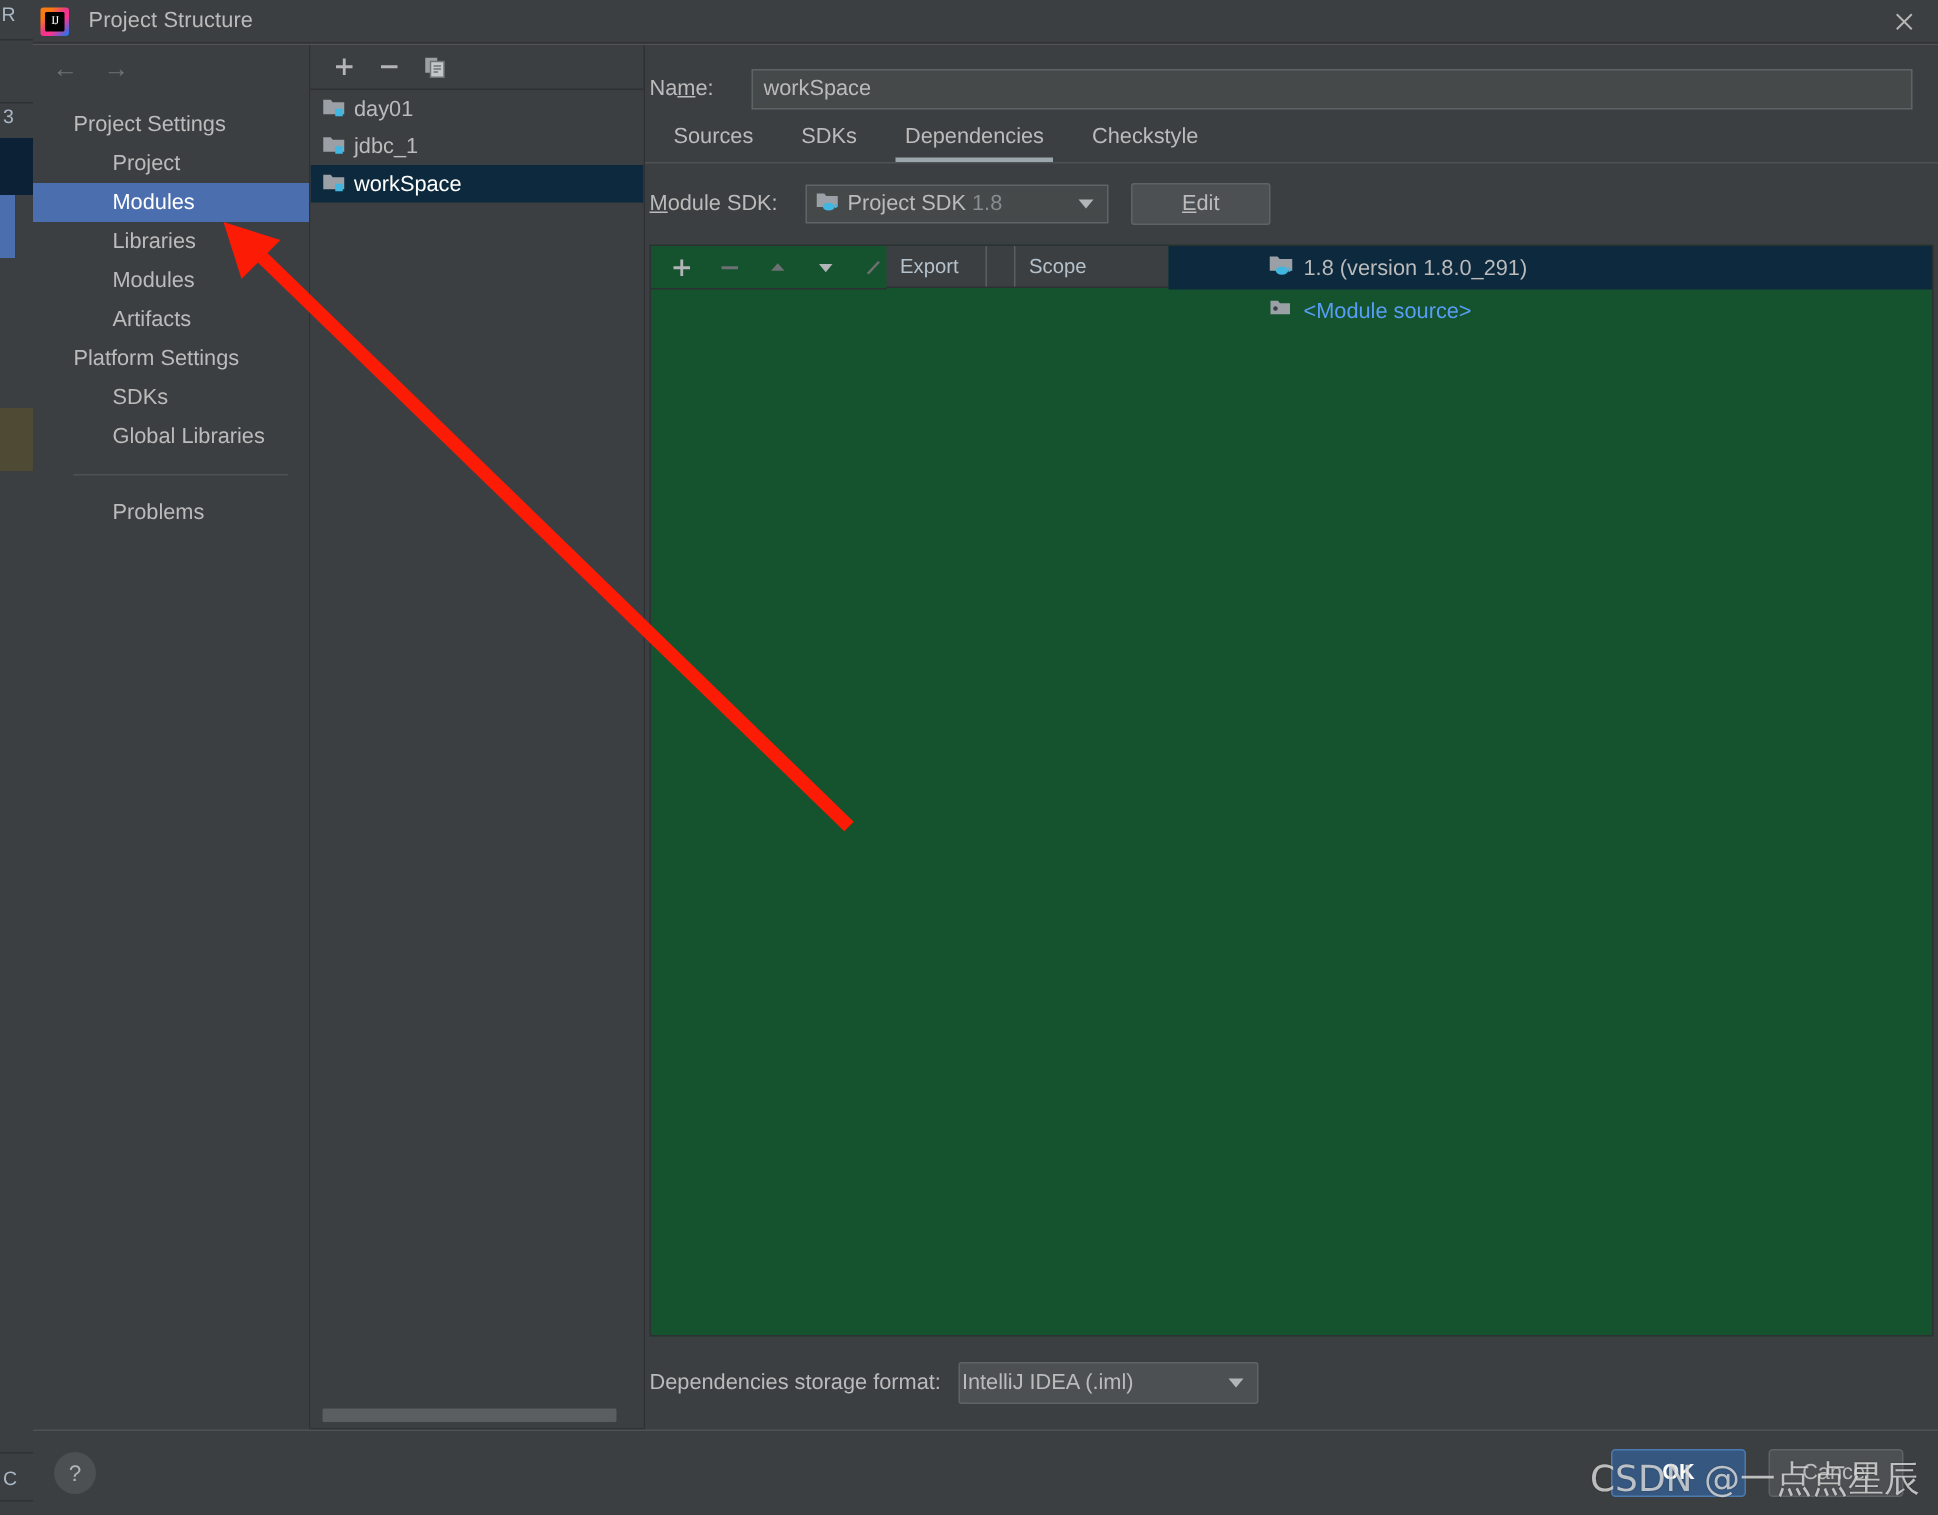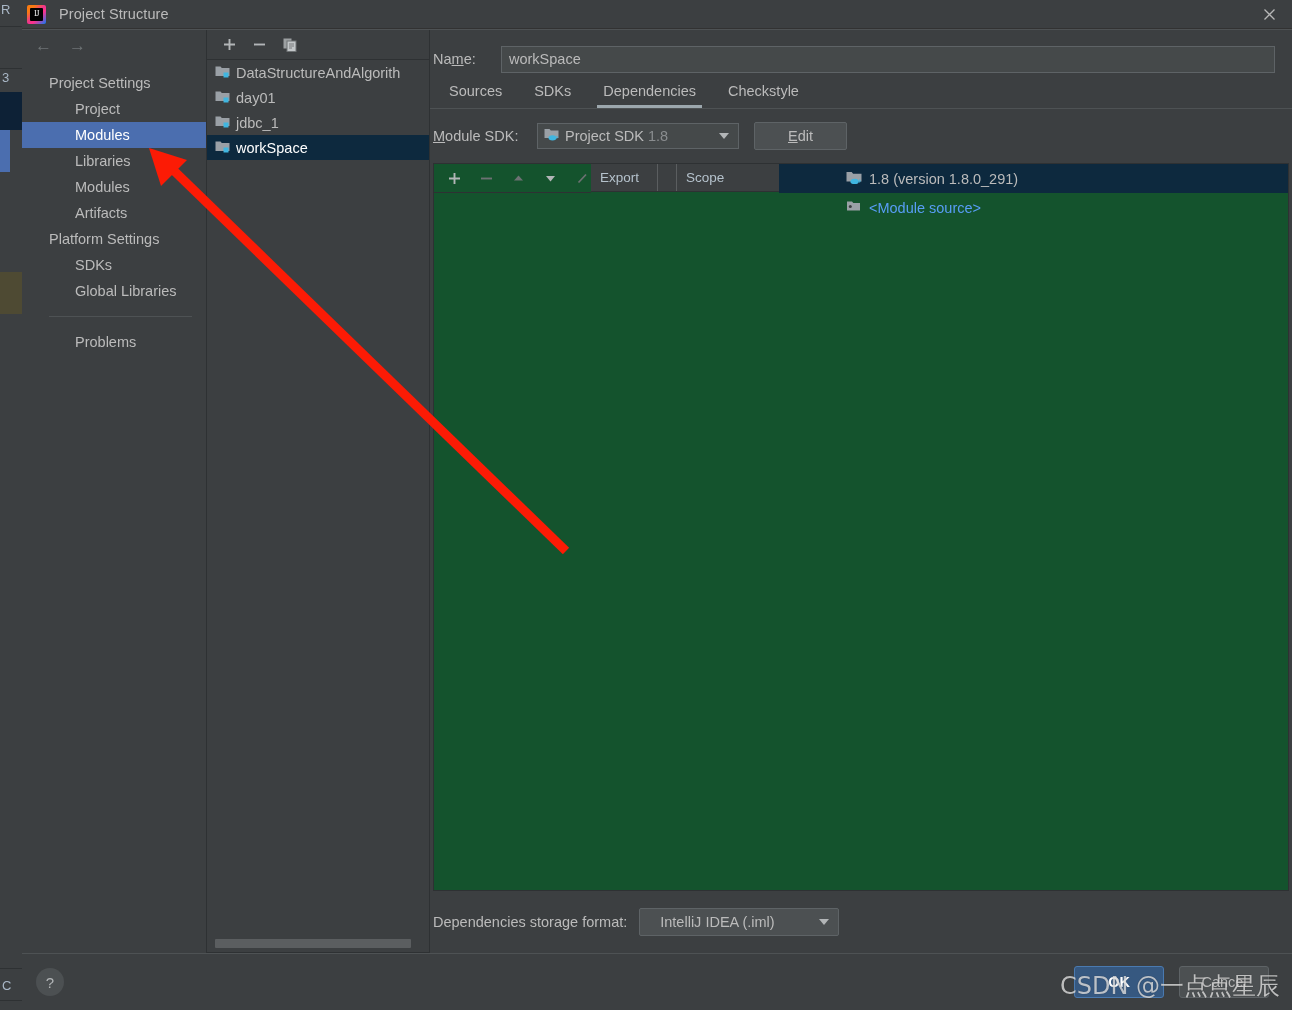--- a/index.html
+++ b/index.html
@@ -329,21 +329,21 @@
     padding-left: 3px;
   }
   #storage-label { font-size: 14.5px; color: #bbbbbb; }
   #storage-combo {
     margin-left: 12px;
     width: 200px; height: 28px;
     background: #4c5052;
     border: 1px solid #5e6366;
     border-radius: 2px;
     display: flex; align-items: center;
-    padding: 0 3px 0 20px;
+    padding: 0 3px 0 1px;
     cursor: pointer;
     font-size: 14.5px; color: #bbbbbb;
   }
 
   
   #footer {
     height: 57px; min-height: 57px;
     border-top: 1px solid #4e5254;
     display: flex; align-items: center;
     padding: 0 23px 0 14px;
@@ -467,29 +467,20 @@
         <span class="tb-ico">
           <svg width="16" height="16" viewBox="0 0 16 16">
             <rect x="1.5" y="1.5" width="8" height="10" fill="#9ca0a2"></rect>
             <rect x="5" y="4" width="9" height="10.5" fill="#c3c7c9" stroke="#6f7375" stroke-width="1"></rect>
             <path d="M7 7h5 M7 9h5 M7 11h3" stroke="#6f7375" stroke-width="0.9"></path>
           </svg>
         </span>
       </div>
 
       <div id="mod-list">
-        <div class="mod-row">
-          <span class="mod-ico">
-            <svg width="15" height="14" viewBox="0 0 15 14">
-              <path d="M0.5 2.5h5l1.3 1.6h7.7v8H0.5z" fill="#9aa0a6"></path>
-              <rect x="8.5" y="8.5" width="5" height="5" fill="#40b6e0"></rect>
-            </svg>
-          </span>
-          <span>DataStructureAndAlgorith</span>
-        </div>
         <div class="mod-row">
           <span class="mod-ico">
             <svg width="15" height="14" viewBox="0 0 15 14">
               <path d="M0.5 2.5h5l1.3 1.6h7.7v8H0.5z" fill="#9aa0a6"></path>
               <rect x="8.5" y="8.5" width="5" height="5" fill="#40b6e0"></rect>
             </svg>
           </span>
           <span>day01</span>
         </div>
         <div class="mod-row">

